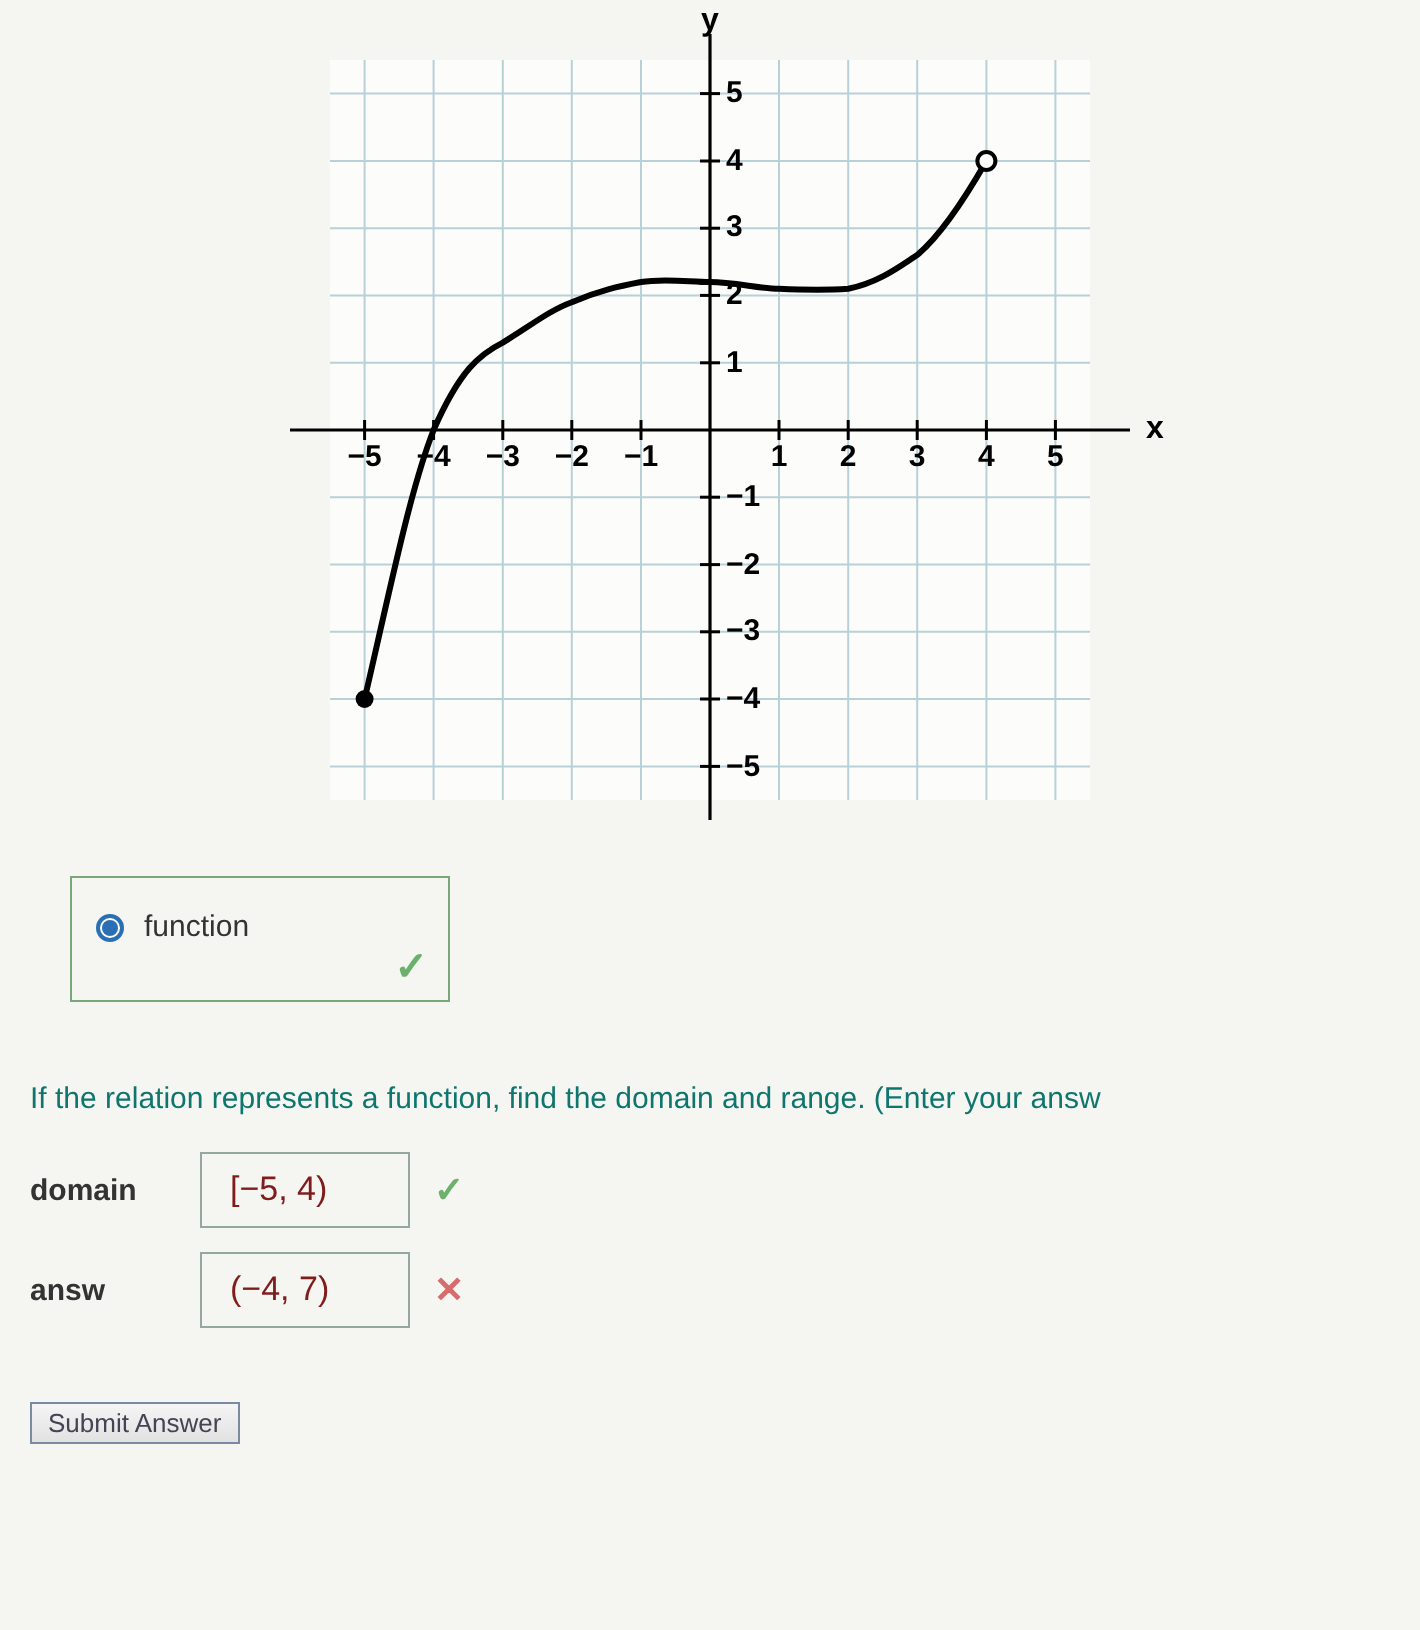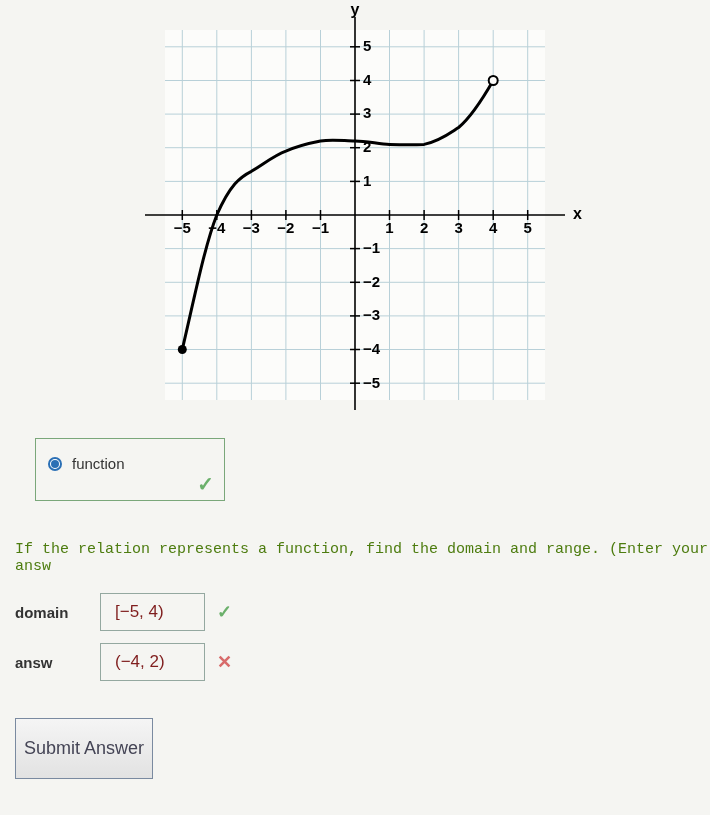--- a/index.html
+++ b/index.html
@@ -59,22 +59,21 @@
       position: absolute;
       right: 10px;
       bottom: 4px;
       color: #6bb06b;
       font-size: 20px;
       font-weight: bold;
     }
     .instruction {
       margin: 40px 0 18px 15px;
       font-size: 15px;
-      color: #4d7c0f;
-      font-family: Liberation Mono, monospace;
+      color: #0f766e;
     }
     .answer-row {
       display: flex;
       align-items: center;
       margin: 12px 0 12px 15px;
     }
     .answer-label {
       width: 85px;
       font-size: 15px;
       color: #333;
@@ -90,22 +89,22 @@
       color: #7f1d1d;
       display: flex;
       align-items: center;
     }
     .feedback-ok { color: #6bb06b; margin-left: 12px; font-size: 18px; font-weight: bold; }
     .feedback-bad { color: #d86b6b; margin-left: 12px; font-size: 18px; font-weight: bold; }
     .submit-btn {
       margin: 25px 0 0 15px;
       border: 1px solid #7a8aa0;
       background: linear-gradient(#f5f5f5,#e2e2e2);
-      padding: 19px 8px;
-      font-size: 18px;
+      padding: 2px 8px;
+      font-size: 13px;
       color: #445;
       cursor: pointer;
       font-family: inherit;
     }
   </style>
 </head>
 <body>
 
 
 
@@ -211,20 +210,20 @@
 <div class="instruction">If the relation represents a function, find the domain and range. (Enter your answ</div>
 
 <div class="answer-row">
   <span class="answer-label">domain</span>
   <span class="answer-box">[−5, 4)</span>
   <span class="feedback-ok">✓</span>
 </div>
 
 <div class="answer-row">
   <span class="answer-label">answ</span>
-  <span class="answer-box">(−4, 2)</span>
+  <span class="answer-box">(−4, 7)</span>
   <span class="feedback-bad">✕</span>
 </div>
 
 <button class="submit-btn">Submit Answer</button>
 
 
 
 
 </body></html>

